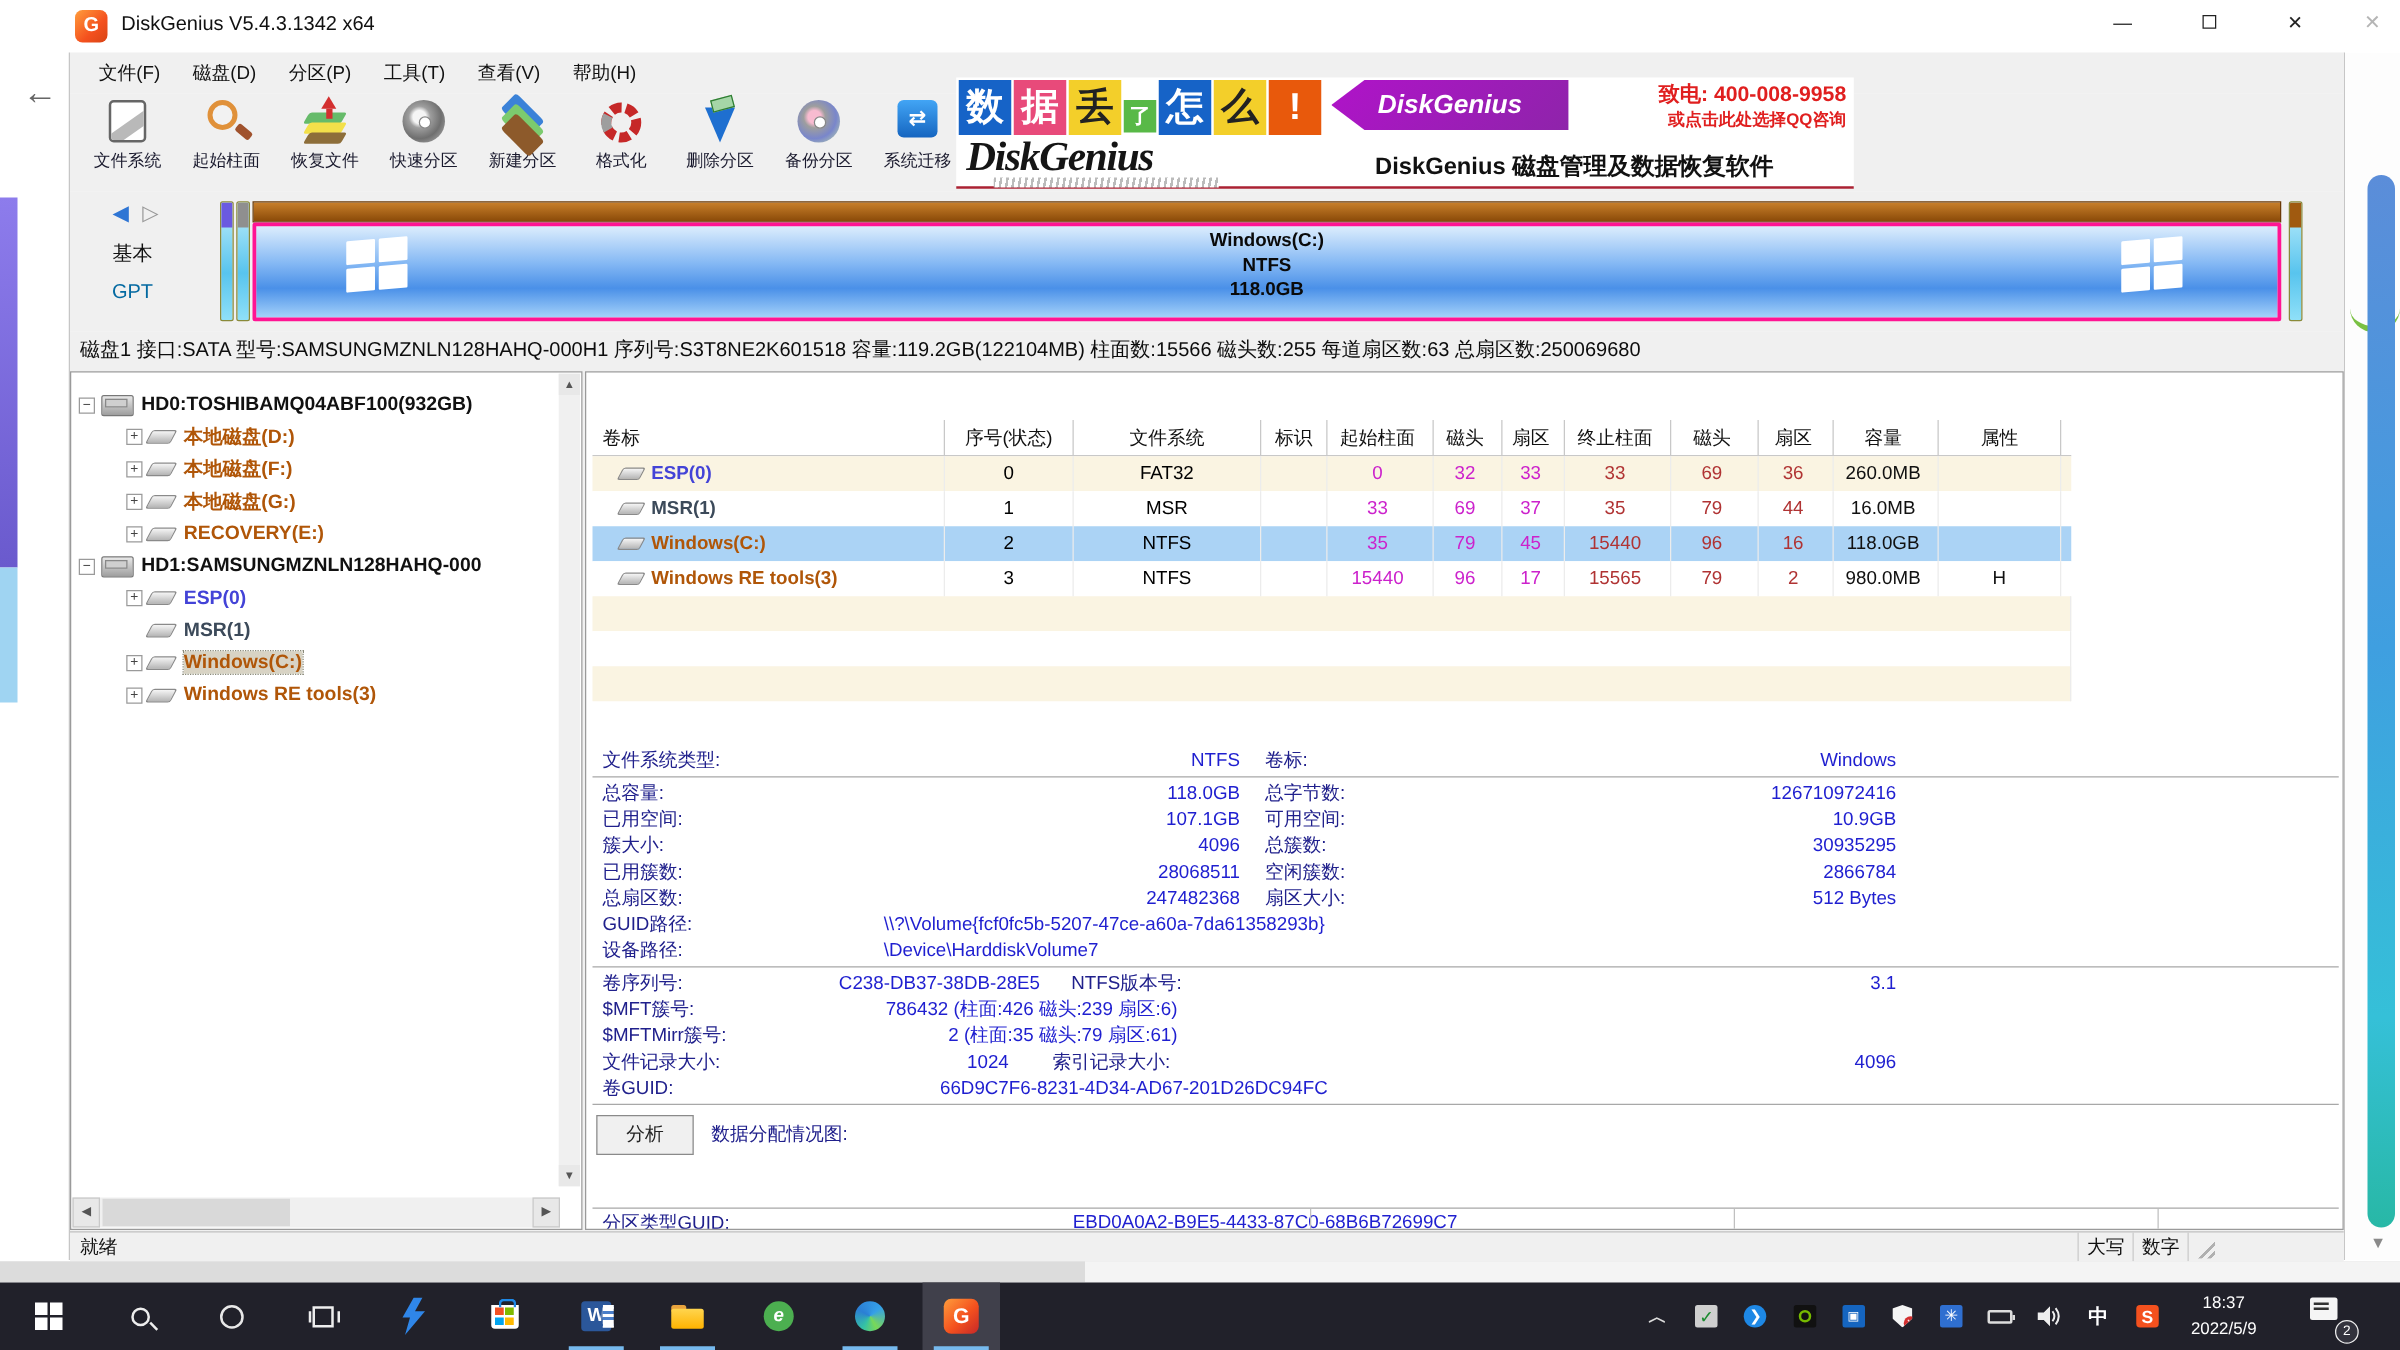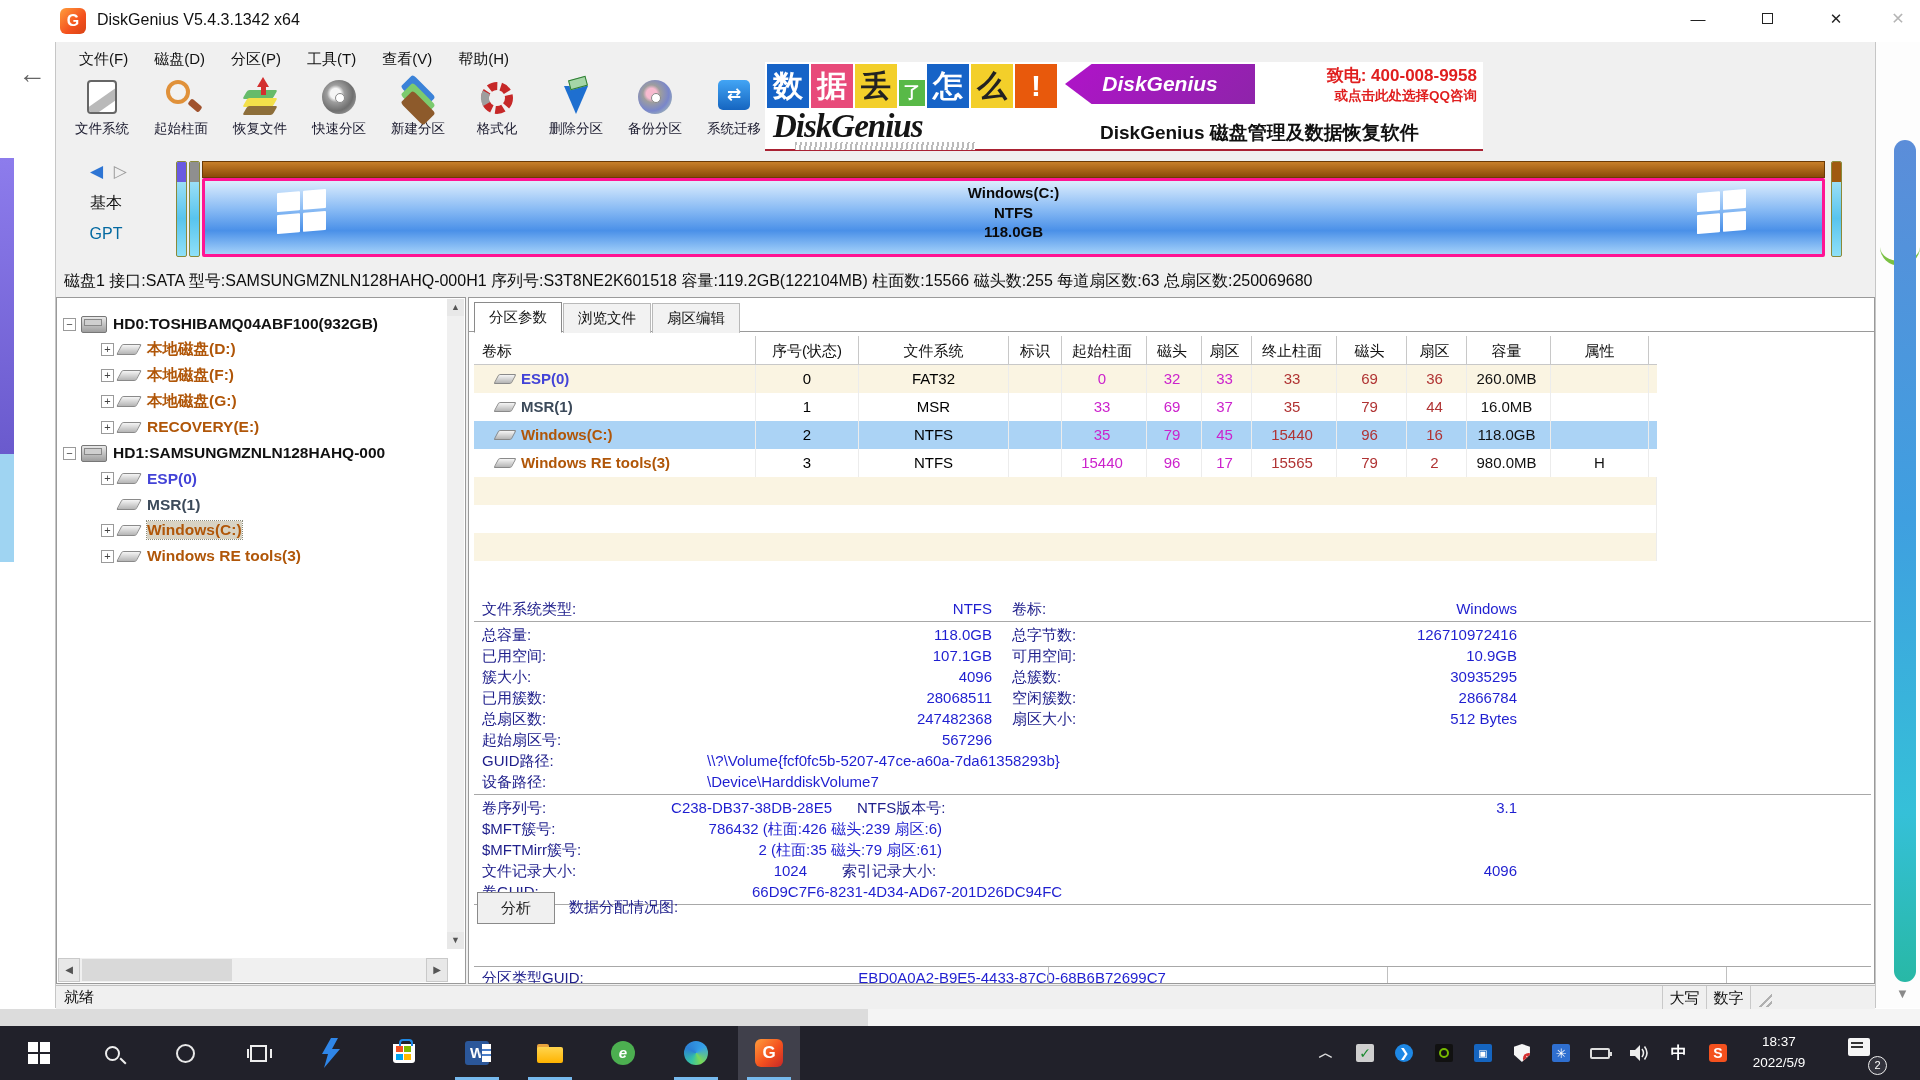--- a/index.html
+++ b/index.html
@@ -446,25 +446,20 @@
         <span class="t-label t-brown t-sel">Windows(C:)</span>
       </div>
       <div class="tree-item" style="top: 246.2px; left: 44px;">
         <div class="expander">+</div>
         <div class="vol-ico"></div>
         <span class="t-label t-brown">Windows RE tools(3)</span>
       </div>
     </div>
 
   <div class="abs right-panel">
-    <div class="tabs" id="tabstrip">
-        <div class="tab active" style="left: 5px; width: 88px;">分区参数</div>
-        <div class="tab inactive" style="left: 94px; width: 88px;">浏览文件</div>
-        <div class="tab inactive" style="left: 183px; width: 88px;">扇区编辑</div>
-      </div>
     <div class="ptable" id="ptable">
         <div class="prow phead">
           <div class="pc al" style="width: 282px;">卷标</div>
           <div class="pc ac" style="width: 103px;">序号(状态)</div>
           <div class="pc ac" style="width: 150px;">文件系统</div>
           <div class="pc ac" style="width: 53px;">标识</div>
           <div class="pc ar" style="width: 85px;">起始柱面</div>
           <div class="pc ar" style="width: 55px;">磁头</div>
           <div class="pc ar" style="width: 50px;">扇区</div>
           <div class="pc ar" style="width: 85px;">终止柱面</div>
@@ -583,24 +578,20 @@
           <div class="dl l2-a">空闲簇数:</div>
           <div class="dv dv2">2866784</div>
         </div>
         <div class="drow">
           <div class="dl dl1">总扇区数:</div>
           <div class="dv v1-a">247482368</div>
           <div class="dl l2-a">扇区大小:</div>
           <div class="dv dv2">512 Bytes</div>
         </div>
         <div class="drow">
-          <div class="dl dl1">起始扇区号:</div>
-          <div class="dv v1-a">567296</div>
-        </div>
-        <div class="drow">
           <div class="dl dl1">GUID路径:</div>
           <div class="dv v1-b">\\?\Volume{fcf0fc5b-5207-47ce-a60a-7da61358293b}</div>
         </div>
         <div class="drow">
           <div class="dl dl1">设备路径:</div>
           <div class="dv v1-b">\Device\HarddiskVolume7</div>
         </div>
         <div class="dsep"></div>
         <div class="drow">
           <div class="dl dl1">卷序列号:</div>

